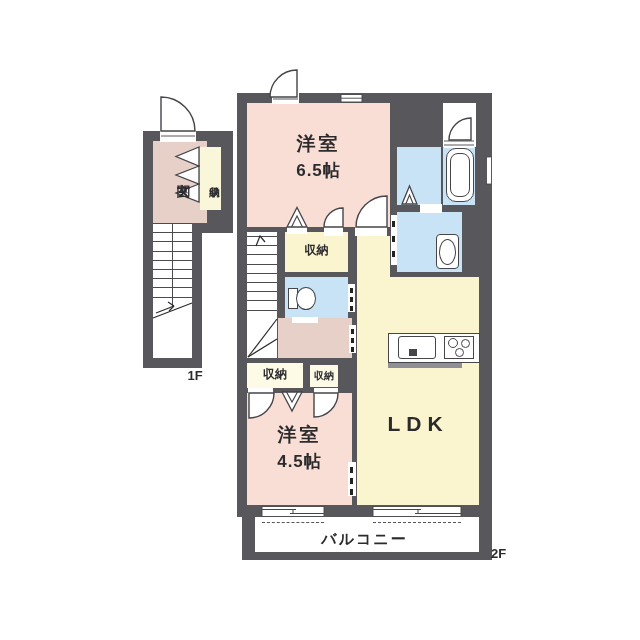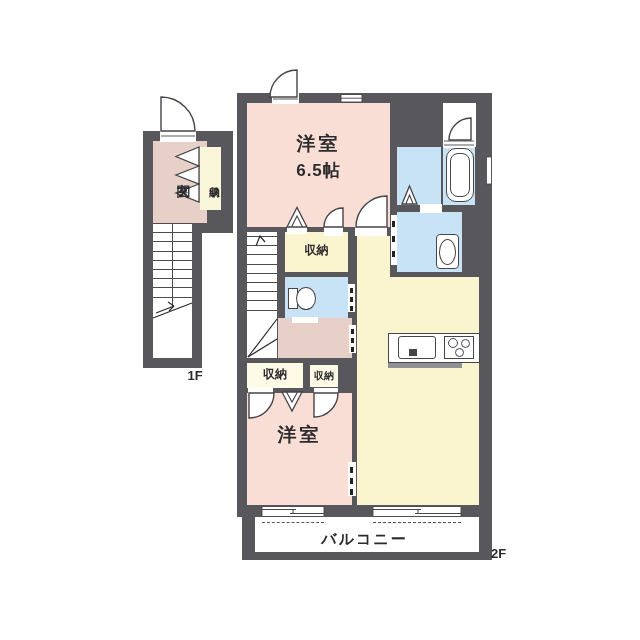--- a/index.html
+++ b/index.html
@@ -172,18 +172,20 @@
   <div class="lbl" style="left:180px;top:369px;width:30px;font-size:13px;letter-spacing:0;">1F</div>
 
   <div class="lbl" style="left:247px;top:133px;width:143px;font-size:19px;letter-spacing:3px;">洋室</div>
   <div class="lbl" style="left:247px;top:161px;width:143px;font-size:17px;letter-spacing:1px;">6.5帖</div>
 
   <div class="lbl" style="left:285px;top:244px;width:63px;font-size:12px;letter-spacing:0;">収納</div>
   <div class="lbl" style="left:247px;top:368px;width:56px;font-size:12px;letter-spacing:0;">収納</div>
   <div class="lbl" style="left:310px;top:370px;width:28px;font-size:10px;letter-spacing:0;">収納</div>
 
   <div class="lbl" style="left:247px;top:424px;width:105px;font-size:19px;letter-spacing:3px;">洋室</div>
+  <div class="lbl" style="left:247px;top:452px;width:105px;font-size:17px;letter-spacing:1px;">4.5帖</div>
 
+  <div class="lbl" style="left:357px;top:412px;width:122px;font-size:21px;letter-spacing:6px;font-weight:600;">LDK</div>
 
   <div class="lbl" style="left:277px;top:530px;width:175px;font-size:15px;letter-spacing:2px;font-weight:600;">バルコニー</div>
   <div class="lbl" style="left:491px;top:547px;width:30px;font-size:13px;letter-spacing:0;text-align:left;">2F</div>
 
 </div>
 
 </body></html>

